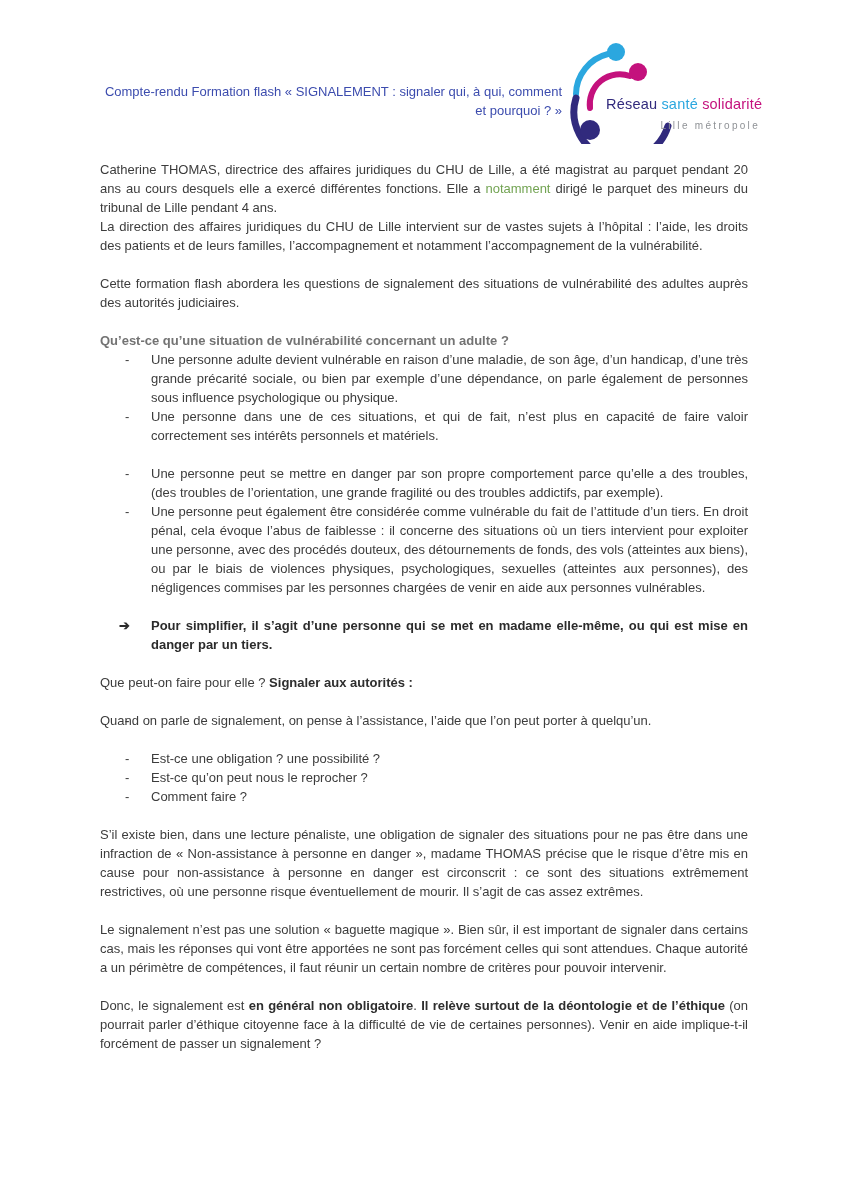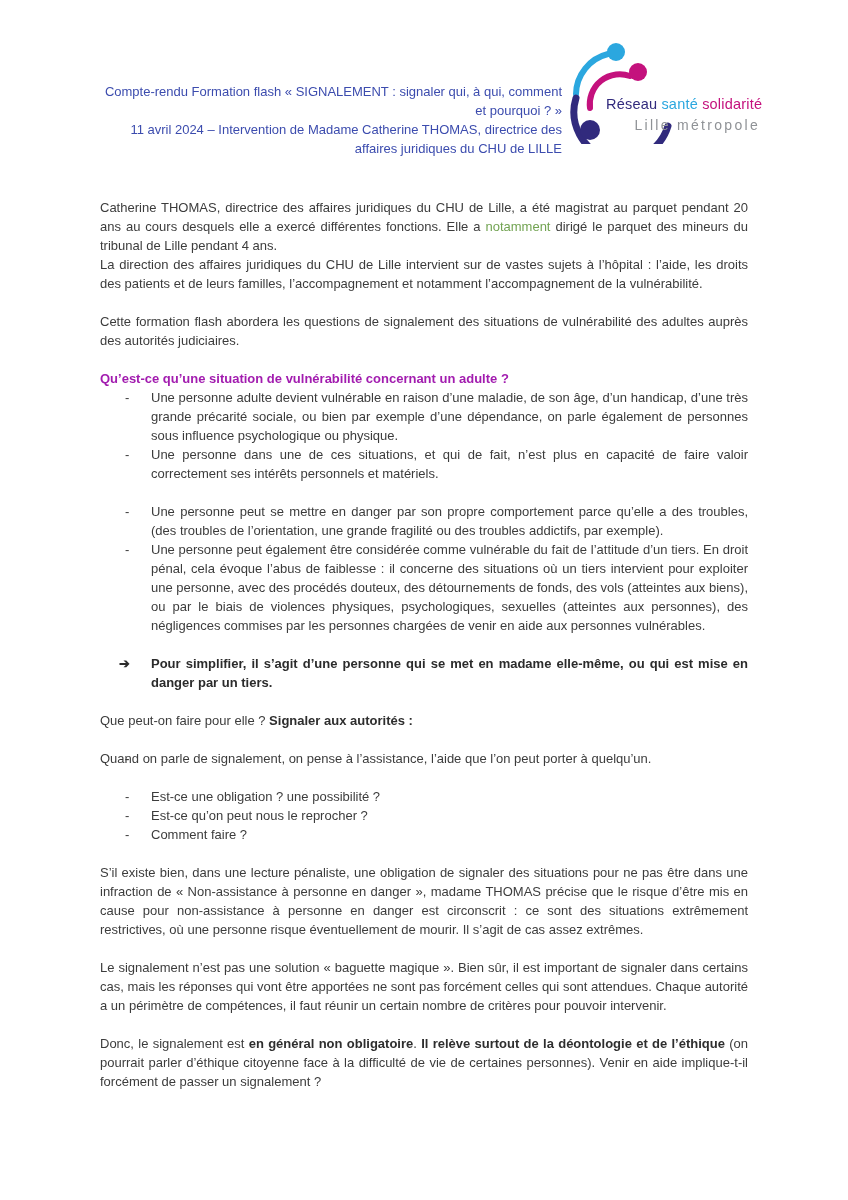--- a/index.html
+++ b/index.html
@@ -25,25 +25,25 @@
   .logo svg { position: absolute; left: 0; top: 0; }
   .logo-word {
     position: absolute; left: 36px; top: 53px;
     font-size: 14.5px; white-space: nowrap; letter-spacing: 0.2px;
   }
   .lw1 { color: #312a7d; }
   .lw2 { color: #2ba7df; }
   .lw3 { color: #c4117d; }
   .logo-sub {
     position: absolute; right: 2px; top: 74px;
-    font-size: 14px; letter-spacing: 2.3px; color: #8f9296; white-space: nowrap;
+    font-size: 10px; letter-spacing: 2.3px; color: #8f9296; white-space: nowrap;
   }
   
   .p { margin: 0 0 19px 0; }
-  .h1 { font-weight: bold; color: #a21caf; text-align: left; margin: 0; }
+  .h1 { font-weight: bold; color: #737373; text-align: left; margin: 0; }
   .green { color: #72a352; }
   .b { font-weight: bold; color: #2e2e2e; }
   .list { margin: 0 0 19px 0; }
   .li { position: relative; padding-left: 51px; }
   .li .bullet { position: absolute; left: 25px; top: 0; }
   .arrow-item {
     position: relative; padding-left: 51px;
     font-weight: bold; color: #2b2b2b;
     margin: 0 0 19px 0;
   }
@@ -63,21 +63,20 @@
         <circle cx="68" cy="30" r="9" fill="#c4117d"></circle>
         <path d="M 6 56 A 46 46 0 0 0 98 84" fill="none" stroke="#312a7d" stroke-width="7" stroke-linecap="round"></path>
         <circle cx="20" cy="88" r="10" fill="#312a7d"></circle>
       </svg>
       <div class="logo-word"><span class="lw1">Réseau</span> <span class="lw2">santé</span> <span class="lw3">solidarité</span></div>
       <div class="logo-sub">Lille métropole</div>
     </div>
 
     <div class="header-text">
       <div>Compte-rendu Formation flash « SIGNALEMENT : signaler qui, à qui, comment et pourquoi ? »</div>
-      <div>11 avril 2024 – Intervention de Madame Catherine THOMAS, directrice des affaires juridiques du CHU de LILLE</div>
     </div>
 
     <div class="p">
       <div><span>Catherine THOMAS, directrice des affaires juridiques du CHU de Lille, a été magistrat au parquet pendant 20 ans au cours desquels elle a exercé différentes fonctions. Elle a </span><span class="green">notamment</span><span> dirigé le parquet des mineurs du tribunal de Lille pendant 4 ans.</span></div>
       <div>La direction des affaires juridiques du CHU de Lille intervient sur de vastes sujets à l’hôpital : l’aide, les droits des patients et de leurs familles, l’accompagnement et notamment l’accompagnement de la vulnérabilité.</div>
     </div>
 
     <div class="p">Cette formation flash abordera les questions de signalement des situations de vulnérabilité des adultes auprès des autorités judiciaires.</div>
 
     <div class="h1">Qu’est-ce qu’une situation de vulnérabilité concernant un adulte ?</div>

